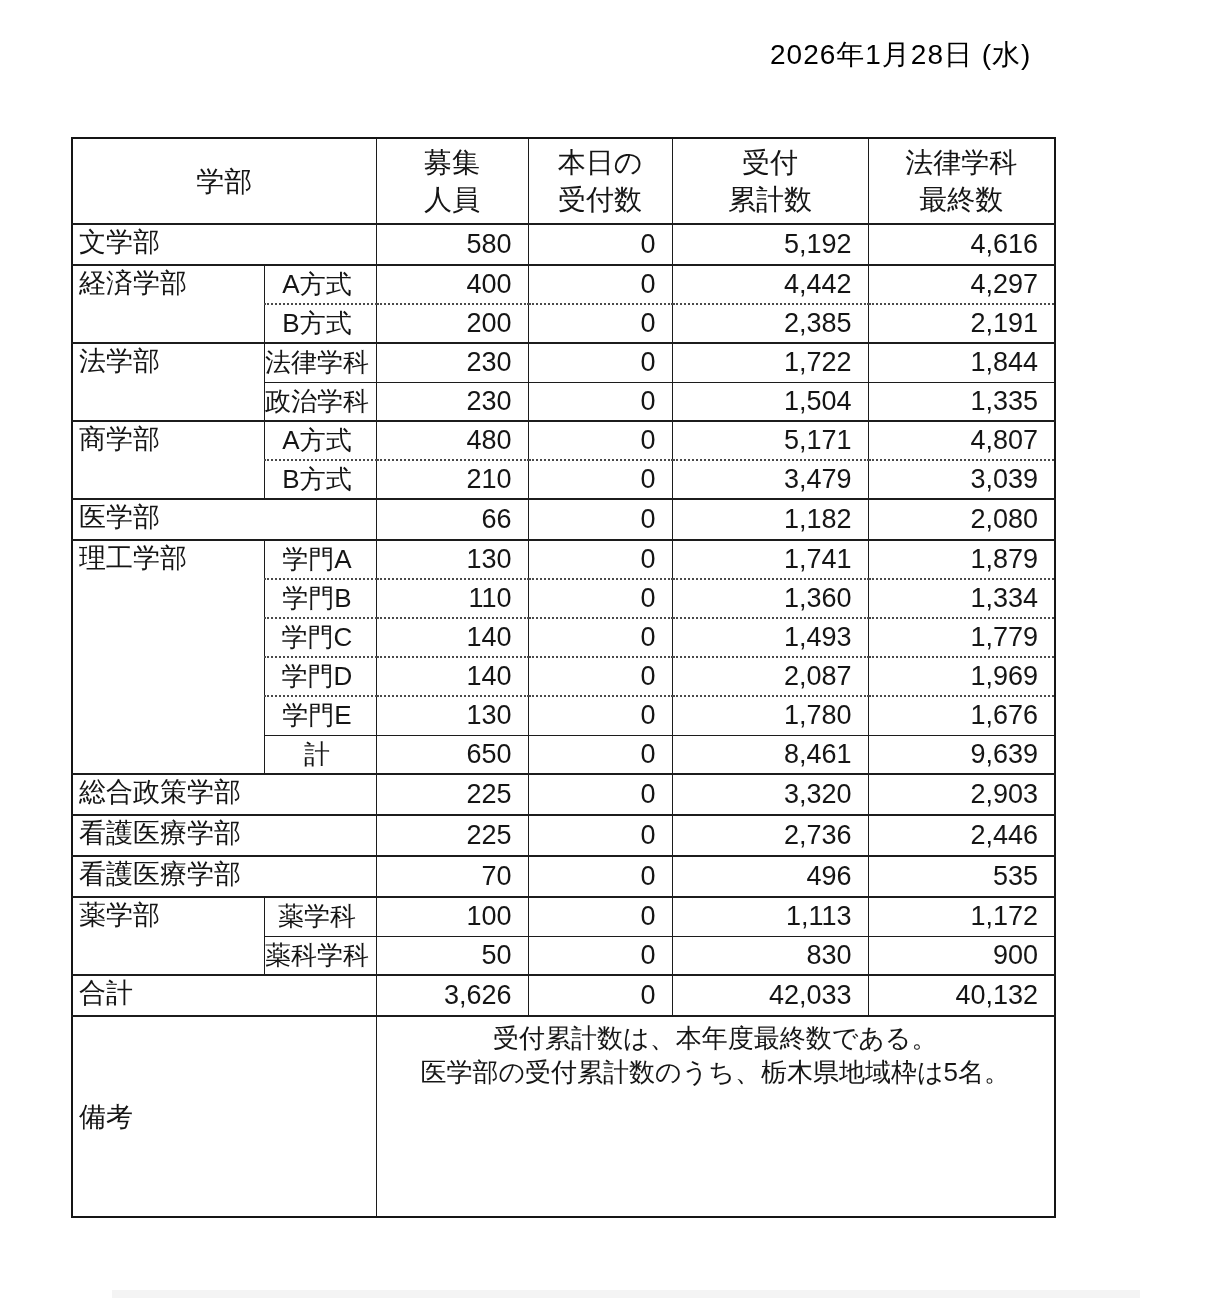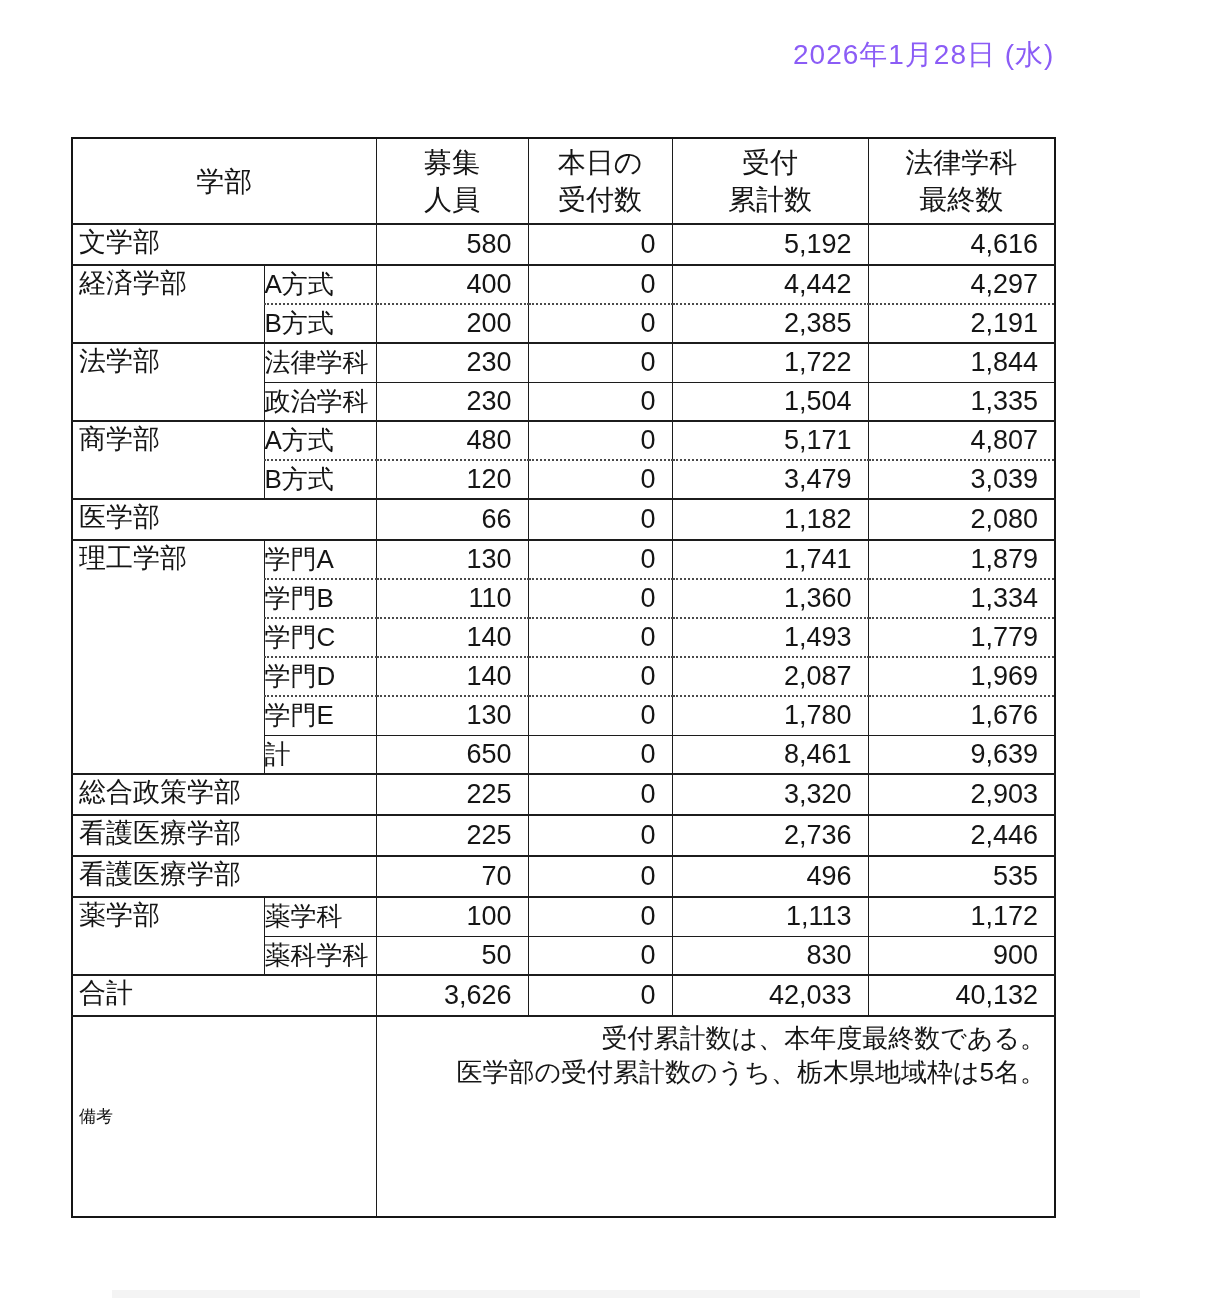--- a/index.html
+++ b/index.html
@@ -8,24 +8,24 @@
     background: #ffffff;
     font-family: "Liberation Sans", "DejaVu Sans", sans-serif;
     color: #111;
     position: relative;
     overflow: hidden;
   }
   .page { position: relative; width: 1206px; height: 1298px; background: #fff; }
 
   .date {
     position: absolute;
-    left: 793px; top: 36px;
+    left: 770px; top: 36px;
     font-size: 28px;
     letter-spacing: 1px;
-    color: #8b5cf6;
+    color: #000000;
     white-space: nowrap;
   }
 
   table.app-table {
     position: absolute;
     left: 71px; top: 137px;
     border-collapse: collapse;
     table-layout: fixed;
     border: 2.5px solid #151515;
   }
@@ -56,45 +56,45 @@
 
   td.fac {
     text-align: left;
     padding-left: 6px;
     vertical-align: top;
     line-height: 39px;
     white-space: nowrap;
     font-family: Liberation Mono, monospace;
   }
   td.sub {
-    text-align: left;
+    text-align: center;
     padding-right: 6px;
     font-size: 26px;
     white-space: nowrap;
   }
   td.num {
     text-align: right;
     padding-right: 16px;
     font-variant-numeric: tabular-nums;
     white-space: nowrap;
   }
 
   tr.group > td { border-top-width: 2.2px; }
   tr.dotted > td { border-top: 2px dotted #4a4a4a; }
 
   tr.remarks-row > td { border-top-width: 2.2px; height: 201px; }
   td.remarks-label {
     vertical-align: middle;
     text-align: left;
     padding-left: 6px;
-    font-size: 17px;
+    font-size: 27px;
   }
   td.remarks-body {
     vertical-align: top;
-    text-align: right;
+    text-align: center;
     padding: 4px 8px;
     font-size: 26px;
     line-height: 34px;
   }
 
   .bottom-bar {
     position: absolute;
     left: 112px; top: 1290px;
     width: 1028px; height: 8px;
     background: #f4f4f4;
@@ -170,21 +170,21 @@
         <tr class="group">
           <td class="fac" rowspan="2">商学部</td>
           <td class="sub">A方式</td>
           <td class="num">480</td>
           <td class="num">0</td>
           <td class="num">5,171</td>
           <td class="num">4,807</td>
         </tr>
         <tr class="dotted">
           <td class="sub">B方式</td>
-          <td class="num">120</td>
+          <td class="num">210</td>
           <td class="num">0</td>
           <td class="num">3,479</td>
           <td class="num">3,039</td>
         </tr>
         <tr class="group">
           <td class="fac" colspan="2">医学部</td>
           <td class="num">66</td>
           <td class="num">0</td>
           <td class="num">1,182</td>
           <td class="num">2,080</td>

